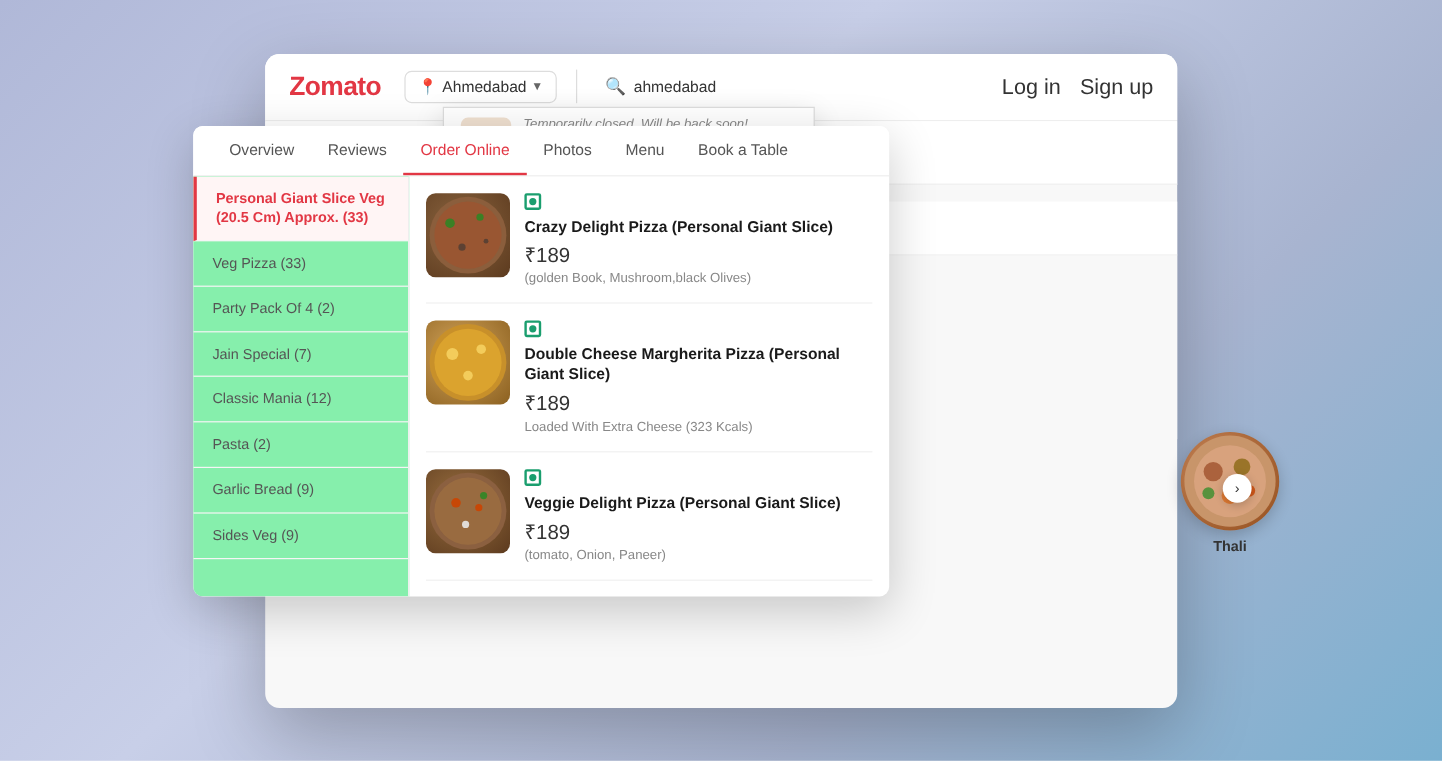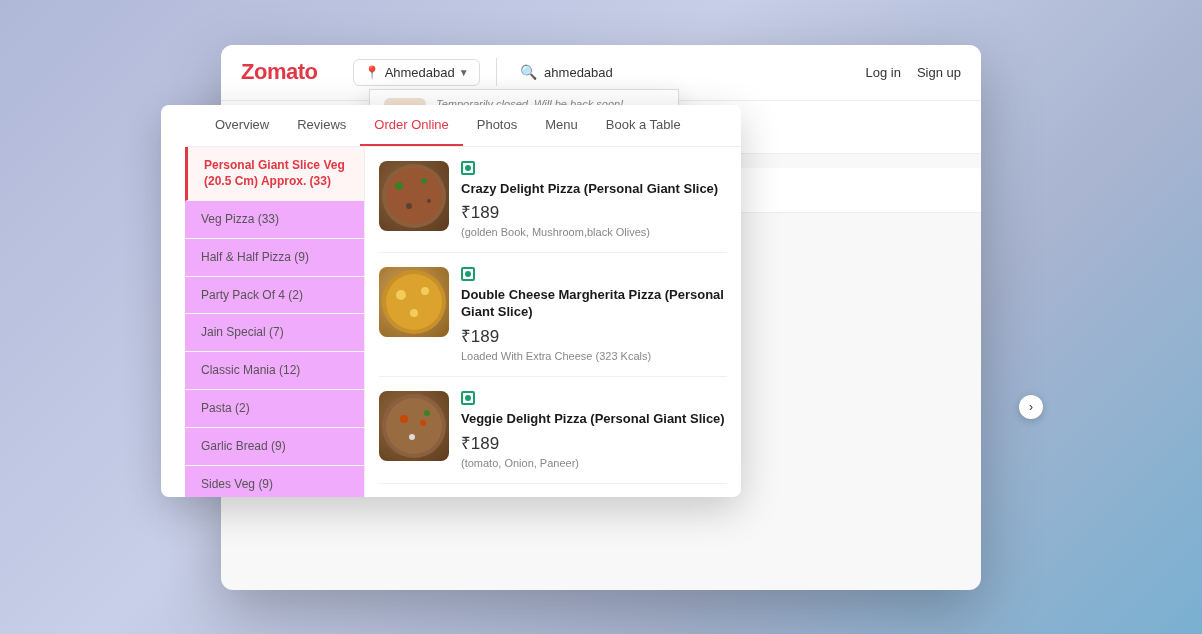--- a/index.html
+++ b/index.html
@@ -33,21 +33,21 @@
       gap: 12px;
       border-bottom: 1px solid #eee;
       position: relative;
       z-index: 10;
     }
     .logo {
       font-size: 22px;
       font-weight: 800;
       color: #e23744;
       letter-spacing: -0.5px;
-      margin-right: 24px;
+      margin-right: 8px;
     }
     .location-selector {
       display: flex;
       align-items: center;
       gap: 4px;
       border: 1px solid #ddd;
       border-radius: 6px;
       padding: 5px 10px;
       cursor: pointer;
       background: white;
@@ -73,21 +73,21 @@
       background: transparent;
       width: 100%;
     }
     .nav-actions {
       display: flex;
       align-items: center;
       gap: 16px;
       margin-left: auto;
     }
     .nav-btn {
-      font-size: 13px;
+      font-size: 18px;
       color: #333;
       cursor: pointer;
       font-weight: 500;
     }
     
     .mode-tabs {
       display: flex;
       gap: 32px;
       margin-bottom: 14px;
       background: white;
@@ -258,21 +258,20 @@
     .restaurant-modal {
       position: absolute;
       top: 60px;
       left: -60px;
       width: 580px;
       background: white;
       border-radius: 8px;
       box-shadow: 0 12px 40px rgba(0,0,0,0.2);
       z-index: 200;
       overflow: hidden;
-      padding-left: 24px;
     }
 
     
     .modal-nav {
       display: flex;
       border-bottom: 1px solid #eee;
       background: white;
       padding: 0 16px;
     }
     .modal-nav-tab {
@@ -290,21 +289,21 @@
 
     
     .modal-body {
       display: flex;
       height: 350px;
     }
     .modal-sidebar {
       width: 180px;
       border-right: 1px solid #eee;
       overflow-y: auto;
-      background: #f0abfc;
+      background: #86efac;
     }
     .sidebar-item {
       padding: 10px 16px;
       font-size: 12px;
       color: #555;
       cursor: pointer;
       border-bottom: 1px solid #f5f5f5;
       line-height: 1.4;
     }
     .sidebar-item.active {
@@ -477,21 +476,20 @@
       <div class="modal-nav-tab">Photos</div>
       <div class="modal-nav-tab">Menu</div>
       <div class="modal-nav-tab">Book a Table</div>
     </div>
 
     <div class="modal-body">
 
       <div class="modal-sidebar">
         <div class="sidebar-item active">Personal Giant Slice Veg (20.5 Cm) Approx. (33)</div>
         <div class="sidebar-item">Veg Pizza (33)</div>
-        <div class="sidebar-item">Half &amp; Half Pizza (9)</div>
         <div class="sidebar-item">Party Pack Of 4 (2)</div>
         <div class="sidebar-item">Jain Special (7)</div>
         <div class="sidebar-item">Classic Mania (12)</div>
         <div class="sidebar-item">Pasta (2)</div>
         <div class="sidebar-item">Garlic Bread (9)</div>
         <div class="sidebar-item">Sides Veg (9)</div>
 
       </div>
 
       <div class="modal-menu-content">
@@ -561,20 +559,34 @@
             <div class="menu-item-name">Veggie Delight Pizza (Personal Giant Slice)</div>
             <div class="menu-item-price">₹189</div>
             <div class="menu-item-desc">(tomato, Onion, Paneer)</div>
           </div>
         </div>
 
       </div>
     </div>
   </div>
 
+  <div style="position:absolute; right:-85px; top:315px; display:flex; flex-direction:column; align-items:center;">
+    <div style="width:82px; height:82px; border-radius:50%; background:radial-gradient(circle at 40% 40%, #d4956a, #8b4513); display:flex; align-items:center; justify-content:center; box-shadow: 0 4px 12px rgba(0,0,0,0.2); overflow:hidden;">
+      <svg width="80" height="80" viewBox="0 0 80 80">
+        <circle cx="40" cy="40" r="38" fill="#c8956a"></circle>
+        <circle cx="40" cy="40" r="30" fill="#e8b090" opacity="0.5"></circle>
+        <circle cx="26" cy="32" r="8" fill="#a0522d" opacity="0.8"></circle>
+        <circle cx="50" cy="28" r="7" fill="#8b6914" opacity="0.8"></circle>
+        <circle cx="40" cy="52" r="7" fill="#e07020" opacity="0.8"></circle>
+        <circle cx="22" cy="50" r="5" fill="#228b22" opacity="0.7"></circle>
+        <circle cx="56" cy="48" r="5" fill="#cc4400" opacity="0.8"></circle>
+      </svg>
+    </div>
+    <span style="font-size:12px; font-weight:600; color:#333; margin-top:6px;">Thali</span>
+  </div>
 
   <div style="position:absolute; right:-62px; top:350px; width:24px; height:24px; background:white; border-radius:50%; display:flex; align-items:center; justify-content:center; box-shadow:0 2px 8px rgba(0,0,0,0.2); font-size:12px; cursor:pointer; color:#333; z-index:300;">›</div>
 
   <div style="position:absolute; left:10px; top:300px; display:flex; flex-direction:column; align-items:center;">
     <div style="width:82px; height:82px; border-radius:50%; overflow:hidden; box-shadow:0 4px 12px rgba(0,0,0,0.2);">
       <svg width="82" height="82" viewBox="0 0 82 82">
         <circle cx="41" cy="41" r="40" fill="#c4523a"></circle>
         <circle cx="41" cy="41" r="32" fill="#e06030" opacity="0.7"></circle>
         <circle cx="28" cy="32" r="5" fill="#228b22" opacity="0.9"></circle>
         <circle cx="50" cy="26" r="4" fill="#228b22" opacity="0.9"></circle>

